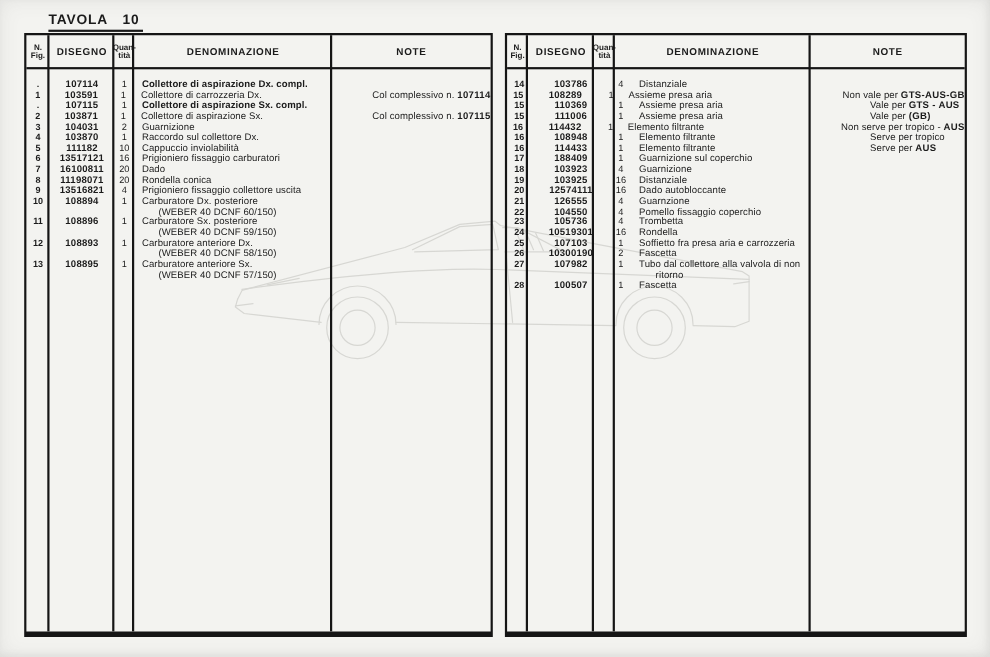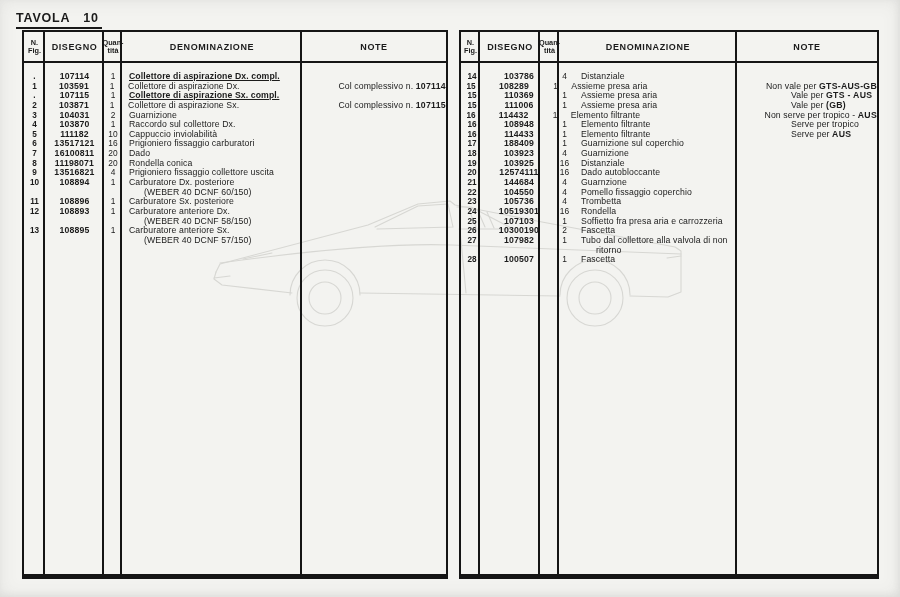--- a/index.html
+++ b/index.html
@@ -6,21 +6,21 @@
   body{
     width:900px;height:597px;position:relative;overflow:hidden;
     background:#f3f3f0;color:#1b1b1b;
     font-family:"Liberation Sans","DejaVu Sans",sans-serif;
   }
   
   .scan-edge{position:absolute;inset:0;pointer-events:none;z-index:5;
     box-shadow:inset 0 0 18px rgba(90,90,85,.10), inset -2px -2px 6px rgba(90,90,85,.08);}
 
   
-  .page-title{position:absolute;left:16px;top:11px;z-index:2;
+  .page-title{position:absolute;left:44px;top:11px;z-index:2;
     font-size:12.5px;font-weight:bold;letter-spacing:.8px;
     border-bottom:2px solid #191919;padding:0 3px 2px 0;}
   .page-title .tnum{margin-left:13px;}
 
   
   .ptable{position:absolute;top:30px;height:549px;box-sizing:border-box;z-index:1;
     border:2px solid #151515;border-bottom-width:5px;background:transparent;}
   #table-left{left:22px;width:426px;}
   #table-right{left:459px;width:420px;}
   .vline{position:absolute;top:0;bottom:0;width:2px;background:#151515;}
@@ -32,21 +32,21 @@
   .th.big{font-size:9px;letter-spacing:.6px;}
   .tL .w1{width:21px}.tL .w2{width:59px}.tL .w3{width:18px}.tL .w4{width:180px}.tL .w5{flex:1}
   .tR .w1{width:19px}.tR .w2{width:60px}.tR .w3{width:19px}.tR .w4{width:178px}.tR .w5{flex:1}
 
   .tbody{position:absolute;left:0;right:0;top:31px;padding-top:9px;}
   .line{display:flex;height:9.65px;line-height:9.65px;font-size:8.7px;white-space:nowrap;}
   .c-fig{text-align:center;font-weight:bold;font-size:8.2px;}
   .c-dis{text-align:center;font-weight:bold;letter-spacing:.2px;}
   .c-qty{text-align:center;font-size:8.4px;}
   .c-den{padding-left:7px;letter-spacing:.1px;}
-  .c-den.bold{font-weight:bold;text-decoration:underline;}
+  .c-den.bold{font-weight:bold;}
   .c-den.indent{padding-left:22px;}
   .c-note{padding-left:8px;letter-spacing:.1px;margin-left:24px;}
   .c-note b{letter-spacing:.3px;}
   .tL .c-fig{width:21px}.tL .c-dis{width:59px}.tL .c-qty{width:18px}.tL .c-den{width:180px}.tL .c-note{flex:1}
   .tR .c-fig{width:22px}.tR .c-dis{width:72px}.tR .c-qty{width:19px}.tR .c-den{width:178px}.tR .c-note{flex:1}
 
   
   .watermark{position:absolute;left:212px;top:166px;z-index:0;}
   .watermark svg path,.watermark svg circle,.watermark svg polyline{
     fill:none;stroke:#d7d7d3;stroke-width:1.1;stroke-linejoin:round;stroke-linecap:round;}
@@ -117,21 +117,21 @@
         <span class="c-fig">.</span>
         <span class="c-dis">107114</span>
         <span class="c-qty">1</span>
         <span class="c-den bold">Collettore di aspirazione Dx. compl.</span>
         <span class="c-note"></span>
       </div>
       <div class="line">
         <span class="c-fig">1</span>
         <span class="c-dis">103591</span>
         <span class="c-qty">1</span>
-        <span class="c-den">Collettore di aspirazione Dx.</span>
+        <span class="c-den">Collettore di carrozzeria Dx.</span>
         <span class="c-note">Col complessivo n. <b>107114</b></span>
       </div>
       <div class="line">
         <span class="c-fig">.</span>
         <span class="c-dis">107115</span>
         <span class="c-qty">1</span>
         <span class="c-den bold">Collettore di aspirazione Sx. compl.</span>
         <span class="c-note"></span>
       </div>
       <div class="line">
@@ -202,20 +202,27 @@
         <span class="c-dis"></span>
         <span class="c-qty"></span>
         <span class="c-den indent">(WEBER 40 DCNF 60/150)</span>
         <span class="c-note"></span>
       </div>
       <div class="line">
         <span class="c-fig">11</span>
         <span class="c-dis">108896</span>
         <span class="c-qty">1</span>
         <span class="c-den">Carburatore Sx. posteriore</span>
+        <span class="c-note"></span>
+      </div>
+      <div class="line">
+        <span class="c-fig"></span>
+        <span class="c-dis"></span>
+        <span class="c-qty"></span>
+        <span class="c-den indent">(WEBER 40 DCNF 59/150)</span>
         <span class="c-note"></span>
       </div>
       <div class="line">
         <span class="c-fig">12</span>
         <span class="c-dis">108893</span>
         <span class="c-qty">1</span>
         <span class="c-den">Carburatore anteriore Dx.</span>
         <span class="c-note"></span>
       </div>
       <div class="line">
@@ -334,21 +341,21 @@
       </div>
       <div class="line">
         <span class="c-fig">20</span>
         <span class="c-dis">12574111</span>
         <span class="c-qty">16</span>
         <span class="c-den">Dado autobloccante</span>
         <span class="c-note"></span>
       </div>
       <div class="line">
         <span class="c-fig">21</span>
-        <span class="c-dis">144684</span>
+        <span class="c-dis">126555</span>
         <span class="c-qty">4</span>
         <span class="c-den">Guarnzione</span>
         <span class="c-note"></span>
       </div>
       <div class="line">
         <span class="c-fig">22</span>
         <span class="c-dis">104550</span>
         <span class="c-qty">4</span>
         <span class="c-den">Pomello fissaggio coperchio</span>
         <span class="c-note"></span>

